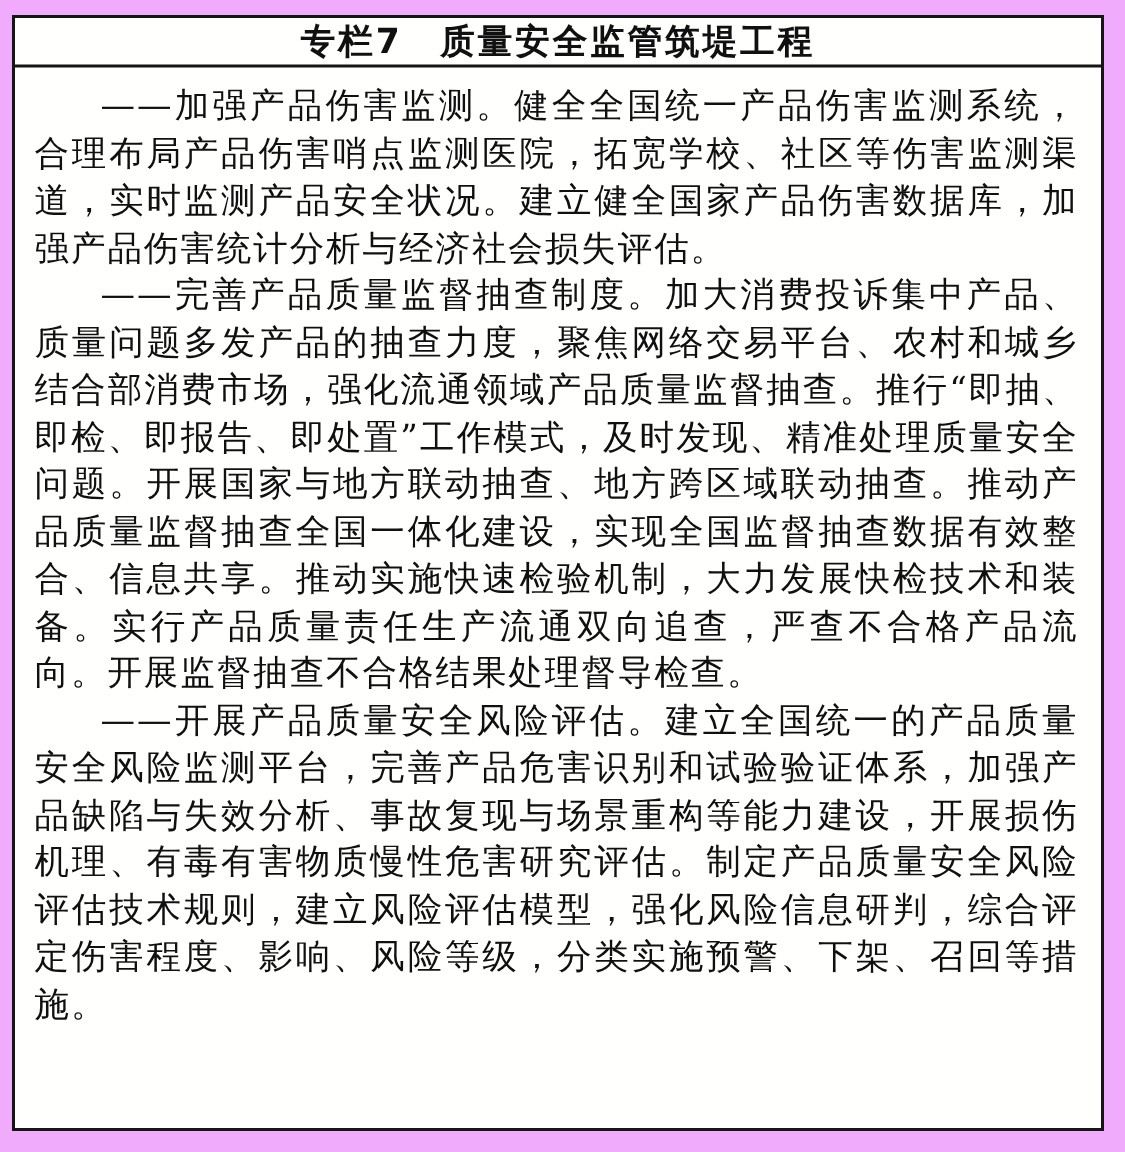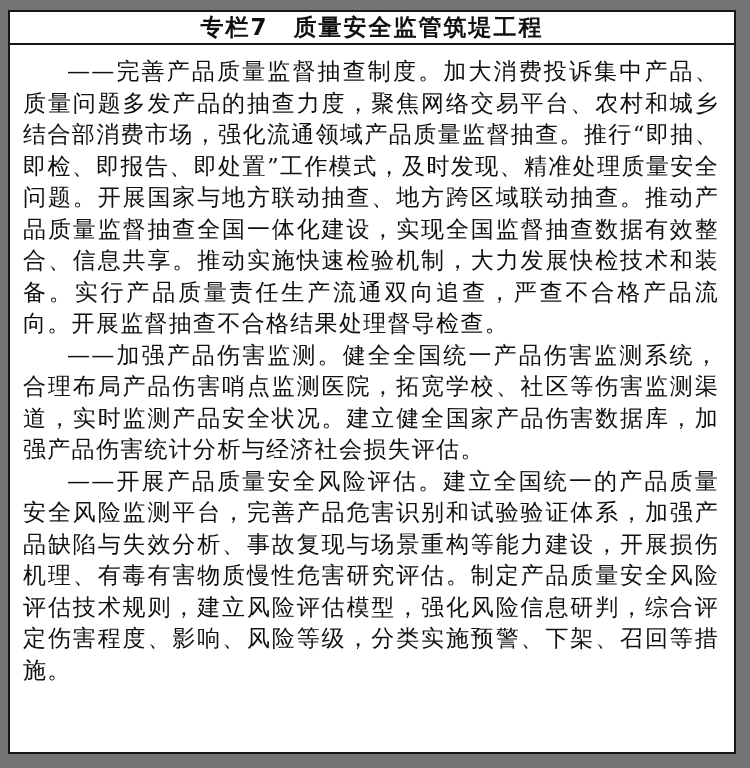--- a/index.html
+++ b/index.html
@@ -1,19 +1,19 @@
 <!DOCTYPE html>
 <html><head>
 <meta charset="utf-8">
 <style>
   html, body { margin: 0; padding: 0; }
   .page {
     width: 750px;
     height: 768px;
-    background: #737373;
+    background: #f0abfc;
     position: relative;
     overflow: hidden;
   }
   .panel {
     position: absolute;
     left: 8px;
     top: 10px;
     width: 728px;
     height: 744px;
     box-sizing: border-box;
@@ -48,18 +48,18 @@
     text-indent: 44px;
   }
 </style>
 </head>
 <body>
 
 <div class="page">
   <div class="panel">
     <div class="panel-title">专栏7　质量安全监管筑堤工程</div>
     <div class="panel-body">
+      <p>——加强产品伤害监测。健全全国统一产品伤害监测系统，合理布局产品伤害哨点监测医院，拓宽学校、社区等伤害监测渠道，实时监测产品安全状况。建立健全国家产品伤害数据库，加强产品伤害统计分析与经济社会损失评估。</p>
       <p>——完善产品质量监督抽查制度。加大消费投诉集中产品、质量问题多发产品的抽查力度，聚焦网络交易平台、农村和城乡结合部消费市场，强化流通领域产品质量监督抽查。推行“即抽、即检、即报告、即处置”工作模式，及时发现、精准处理质量安全问题。开展国家与地方联动抽查、地方跨区域联动抽查。推动产品质量监督抽查全国一体化建设，实现全国监督抽查数据有效整合、信息共享。推动实施快速检验机制，大力发展快检技术和装备。实行产品质量责任生产流通双向追查，严查不合格产品流向。开展监督抽查不合格结果处理督导检查。</p>
-      <p>——加强产品伤害监测。健全全国统一产品伤害监测系统，合理布局产品伤害哨点监测医院，拓宽学校、社区等伤害监测渠道，实时监测产品安全状况。建立健全国家产品伤害数据库，加强产品伤害统计分析与经济社会损失评估。</p>
       <p>——开展产品质量安全风险评估。建立全国统一的产品质量安全风险监测平台，完善产品危害识别和试验验证体系，加强产品缺陷与失效分析、事故复现与场景重构等能力建设，开展损伤机理、有毒有害物质慢性危害研究评估。制定产品质量安全风险评估技术规则，建立风险评估模型，强化风险信息研判，综合评定伤害程度、影响、风险等级，分类实施预警、下架、召回等措施。</p>
     </div>
   </div>
 </div>
 
 </body></html>

